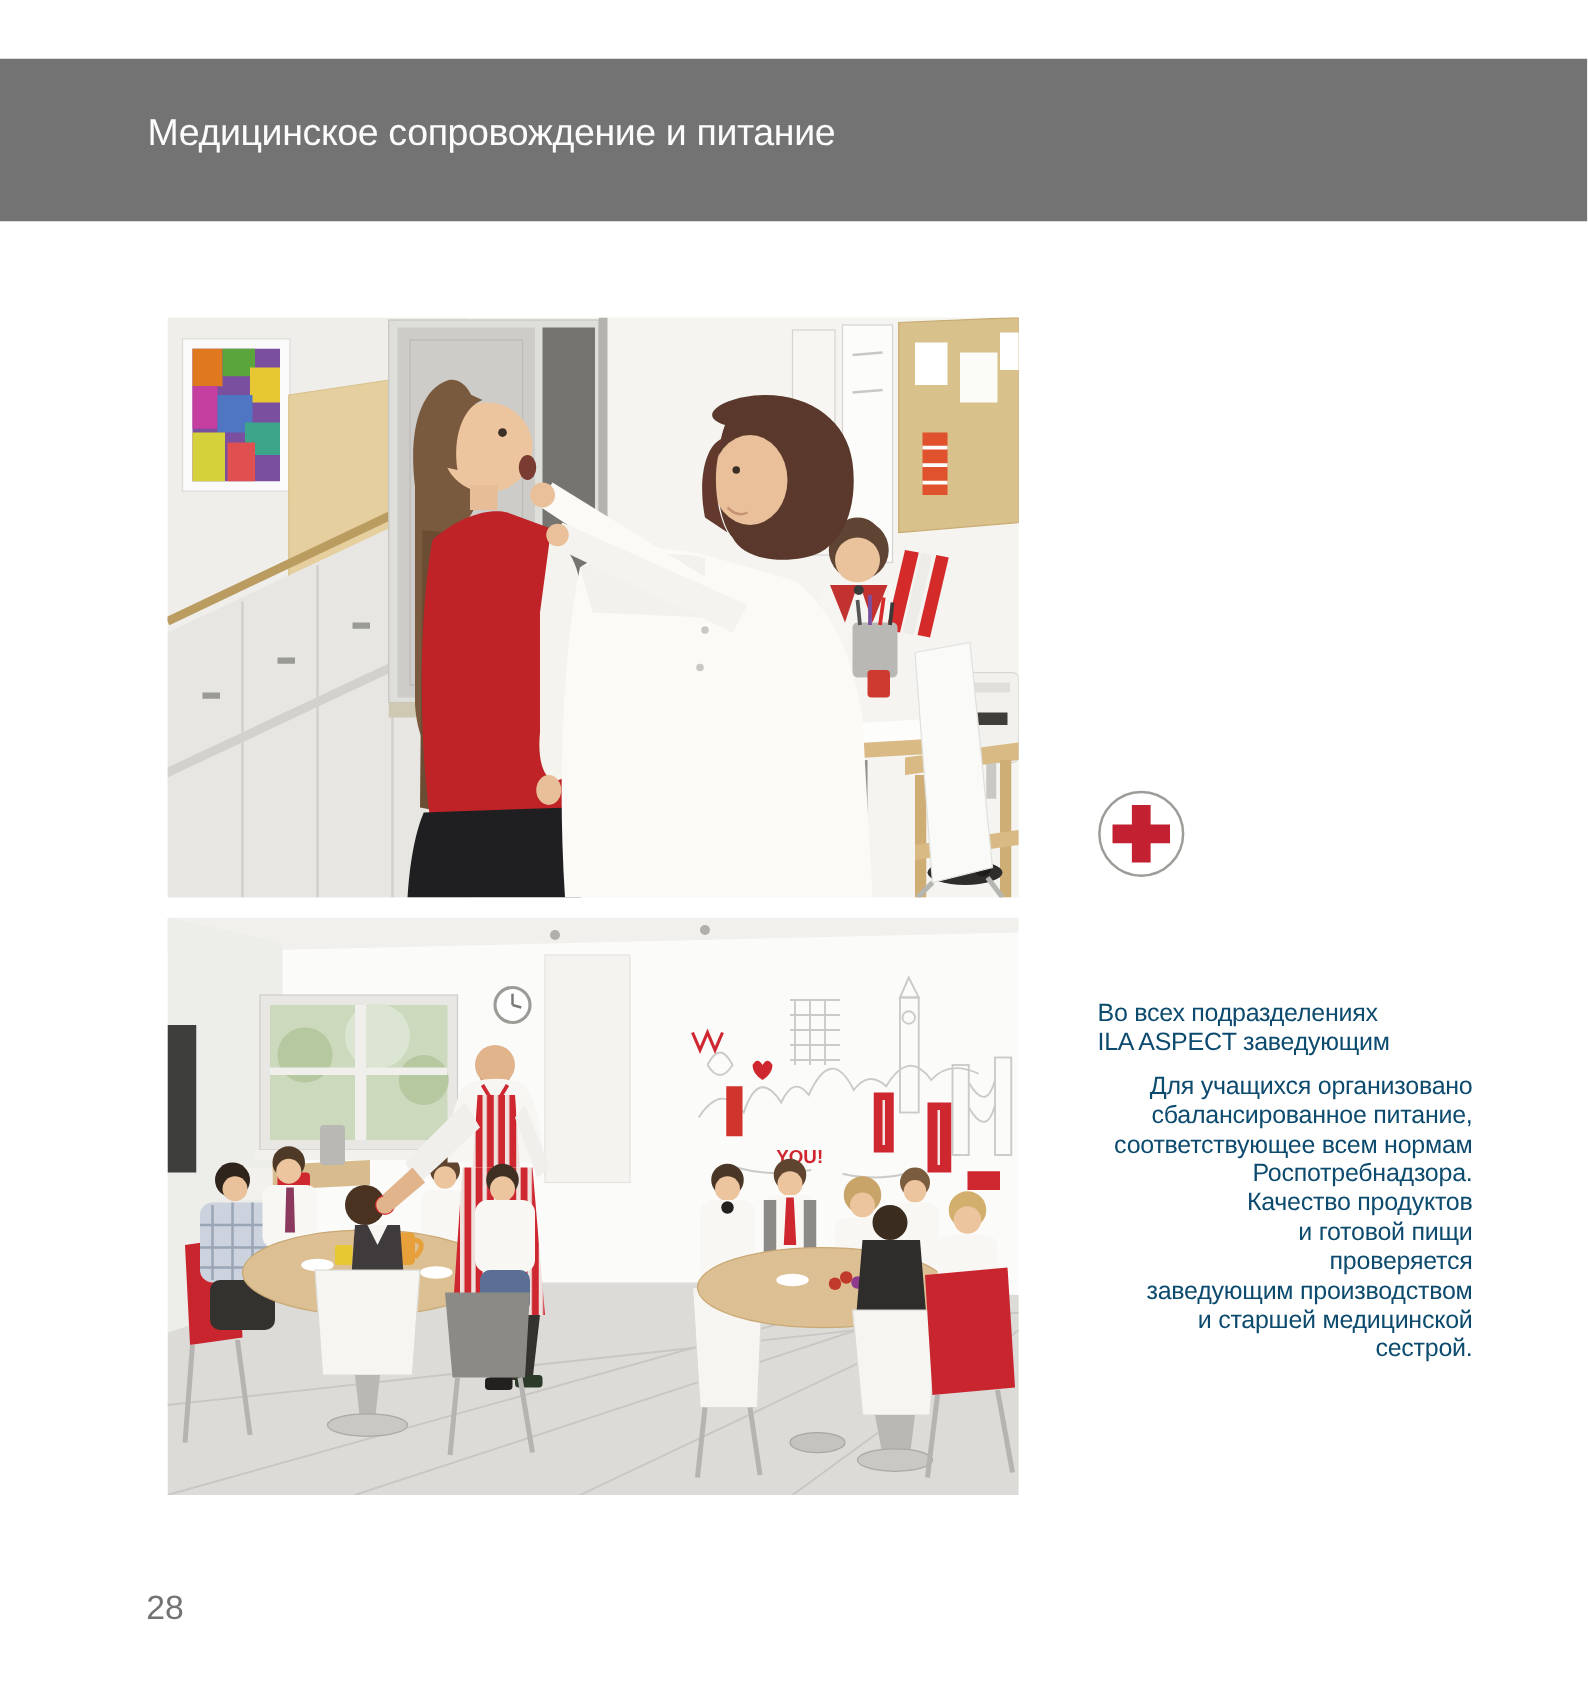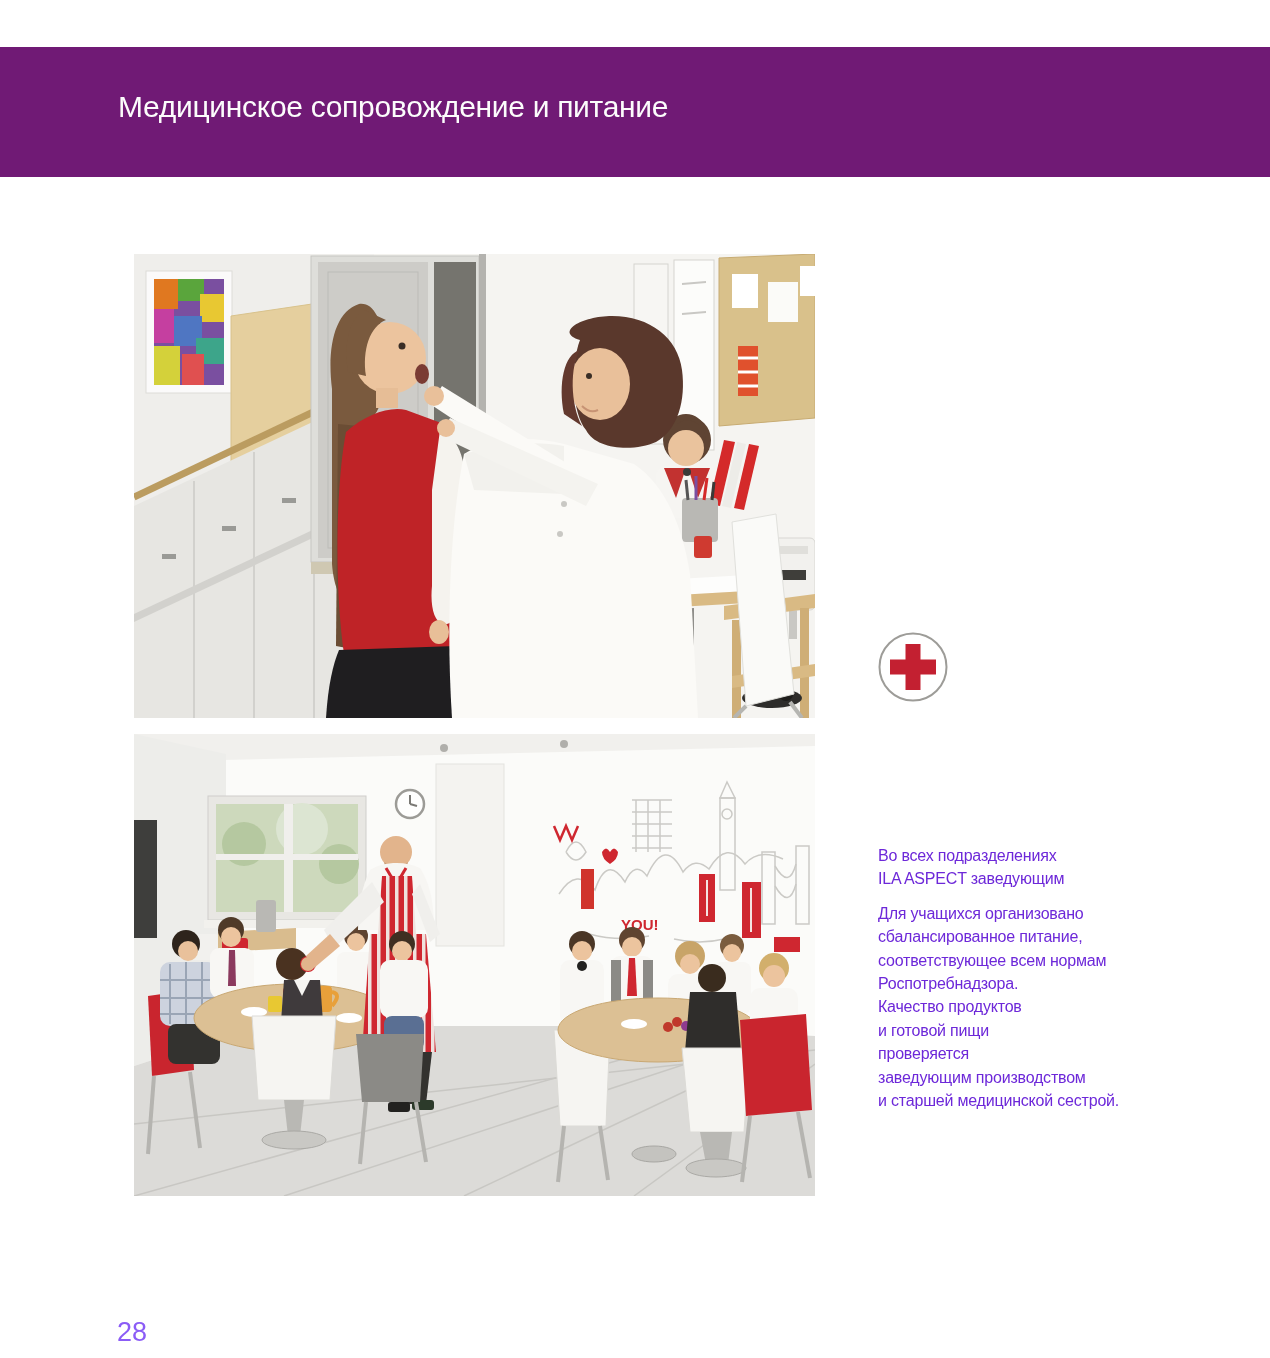--- a/index.html
+++ b/index.html
@@ -1,32 +1,32 @@
 <!DOCTYPE html>
 <html><head>
 <meta charset="utf-8">
 <style>
   html,body{margin:0;padding:0;background:#ffffff;}
   .page{position:relative;width:1270px;height:1358px;background:#ffffff;overflow:hidden;
         font-family:"Liberation Sans",sans-serif;}
-  .band{position:absolute;left:0;top:47px;width:1270px;height:130px;background:#701a75;}
+  .band{position:absolute;left:0;top:47px;width:1270px;height:130px;background:#737373;}
   .band h1{position:absolute;left:118px;top:43px;margin:0;font-size:30px;font-weight:400;
            letter-spacing:-0.3px;color:#fcfcfc;}
   .photo{position:absolute;margin:0;padding:16px;display:block;}
   .photo svg{display:block;}
   .photo1{left:118px;top:238px;width:681px;height:464px;}
   .photo2{left:118px;top:718px;width:681px;height:462px;}
   .cross{position:absolute;left:877px;top:631px;width:72px;height:72px;}
-  .textcol{position:absolute;left:878px;top:844px;width:300px;color:#6d28d9;
-           font-size:16px;line-height:23.4px;letter-spacing:-0.2px;}
+  .textcol{position:absolute;left:878px;top:800px;width:300px;color:#0c4a6e;
+           font-size:20px;line-height:23.4px;letter-spacing:-0.2px;}
   .textcol p{margin:0 0 11px 0;}
-  .textcol p:last-child{margin:0;}
+  .textcol p:last-child{margin:0;text-align:right;}
   .textcol strong{font-weight:400;}
   .ml{white-space:pre-line;}
-  .pagenum{position:absolute;left:117px;top:1317px;font-size:27px;color:#8b5cf6;font-weight:400;}
+  .pagenum{position:absolute;left:117px;top:1271px;font-size:27px;color:#737373;font-weight:400;}
 </style>
 </head>
 <body>
 
 <div class="page">
 
   <div class="band">
     <h1>Медицинское сопровождение и питание</h1>
   </div>
 

